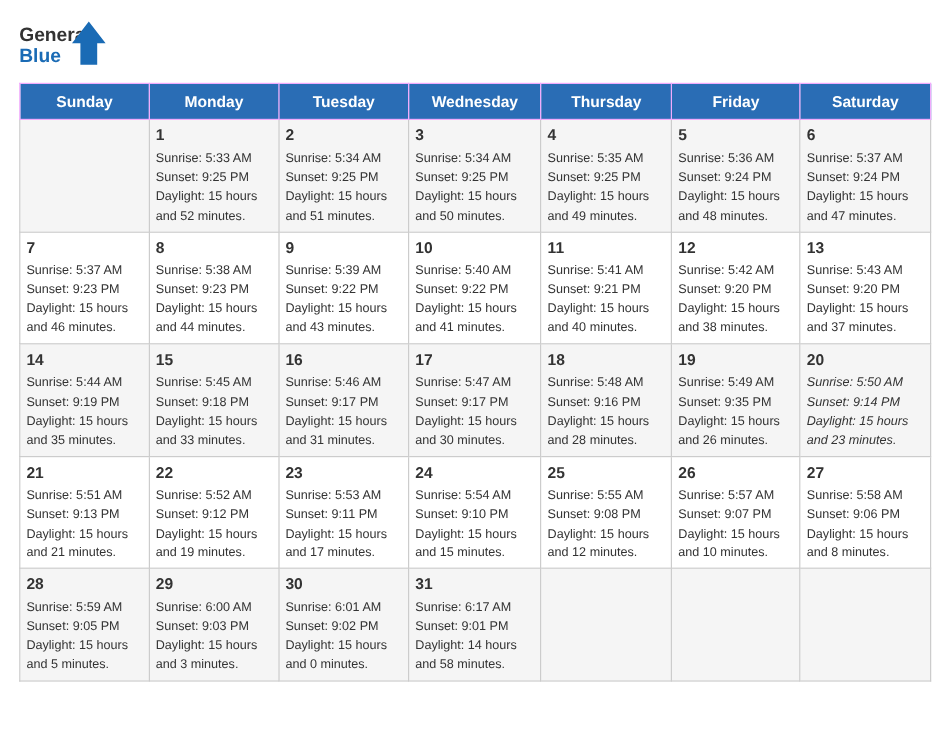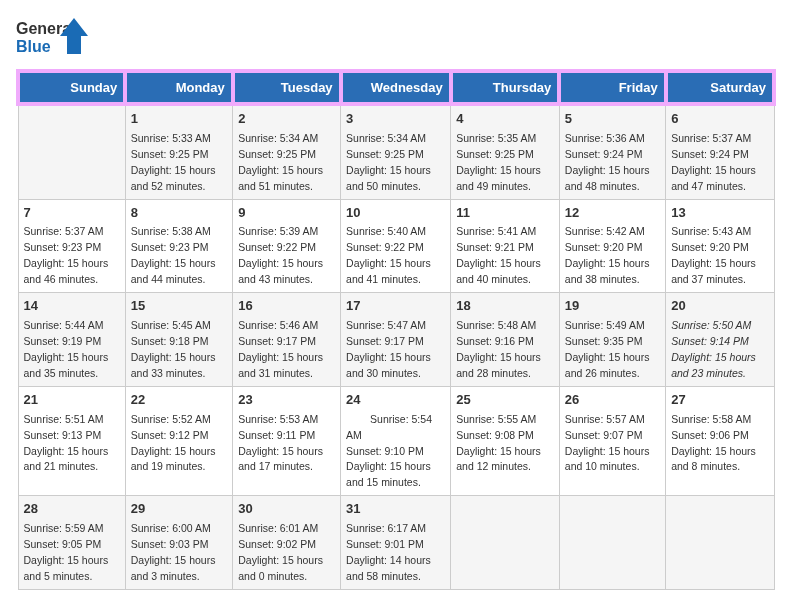--- a/index.html
+++ b/index.html
@@ -39,24 +39,24 @@
       width: 100%;
       border-collapse: collapse;
       font-size: 11px;
     }
     .calendar-table thead tr {
       background-color: #2a6db5;
       color: #fff;
     }
     .calendar-table thead th {
       padding: 7px 6px;
-      text-align: right;
+      text-align: center;
       font-size: 13px;
       font-weight: bold;
-      border: 4px solid #f0abfc;
+      border: 1px solid #f0abfc;
     }
     .calendar-table tbody td {
       border: 1px solid #ccc;
       vertical-align: top;
       padding: 4px 5px;
       height: 90px;
       width: 113px;
       color: #333;
       line-height: 1.45;
     }
@@ -203,21 +203,21 @@
 Daylight: 15 hours
 and 21 minutes.</span></td>
         <td><span class="day-number">22</span><span class="day-info" style="white-space: pre-line;">Sunrise: 5:52 AM
 Sunset: 9:12 PM
 Daylight: 15 hours
 and 19 minutes.</span></td>
         <td><span class="day-number">23</span><span class="day-info" style="white-space: pre-line;">Sunrise: 5:53 AM
 Sunset: 9:11 PM
 Daylight: 15 hours
 and 17 minutes.</span></td>
-        <td><span class="day-number">24</span><span class="day-info" style="white-space: pre-line; margin-left: 24px;">Sunrise: 5:54 AM
+        <td><span class="day-number">24</span><span class="day-info" style="white-space: pre-line;">Sunrise: 5:54 AM
 Sunset: 9:10 PM
 Daylight: 15 hours
 and 15 minutes.</span></td>
         <td><span class="day-number">25</span><span class="day-info" style="white-space: pre-line;">Sunrise: 5:55 AM
 Sunset: 9:08 PM
 Daylight: 15 hours
 and 12 minutes.</span></td>
         <td><span class="day-number">26</span><span class="day-info" style="white-space: pre-line;">Sunrise: 5:57 AM
 Sunset: 9:07 PM
 Daylight: 15 hours

